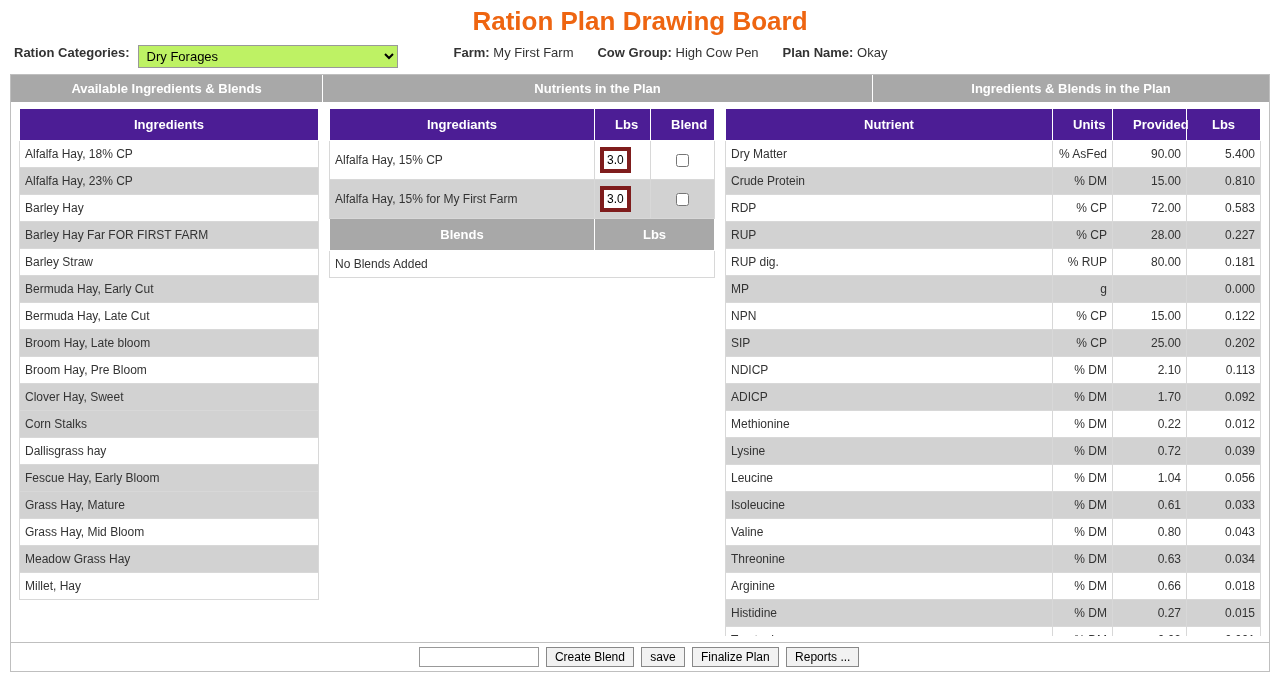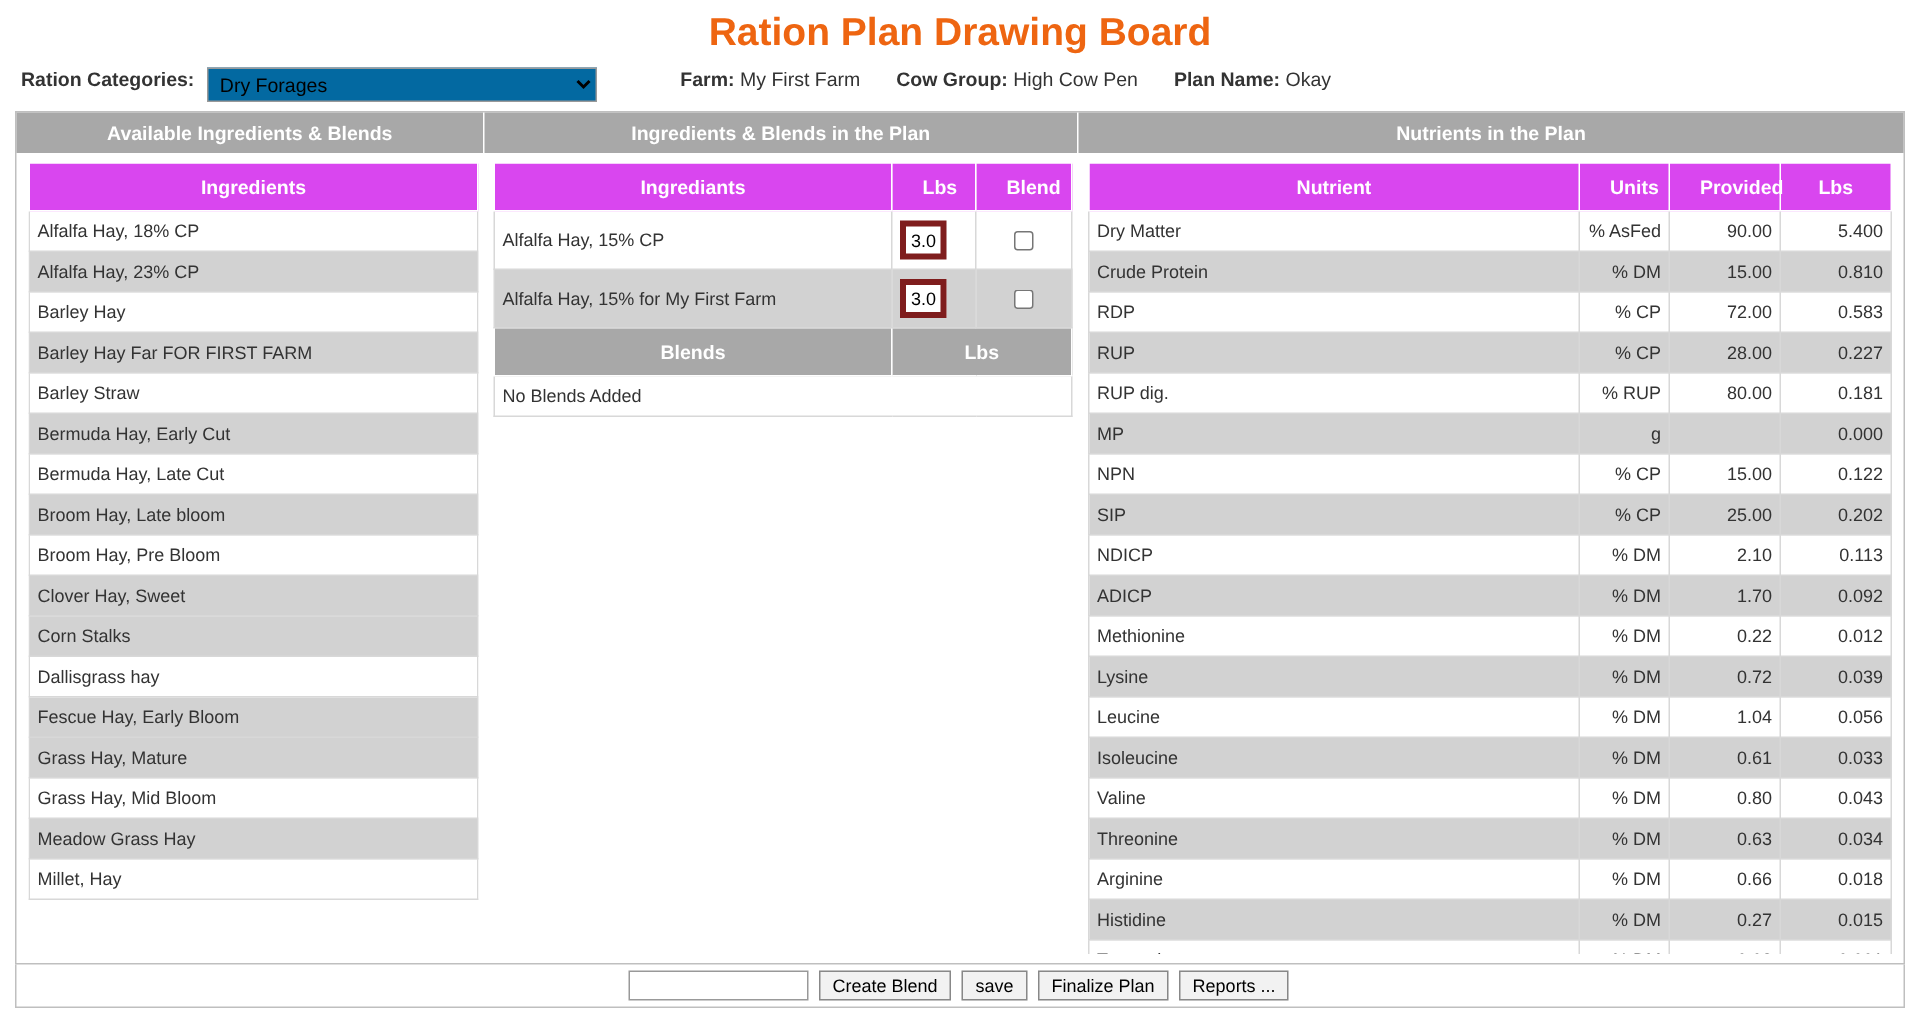--- a/index.html
+++ b/index.html
@@ -1,40 +1,40 @@
 <!DOCTYPE html>
 <html><head>
   <meta charset="utf-8">
   <style>
     * { box-sizing: border-box; margin: 0; padding: 0; }
     body { font-family: Arial, sans-serif; font-size: 12px; background: #fff; color: #333; }
     .container { width: 1260px; margin: 0 auto; }
     h1 { text-align: center; color: #ee6511; font-size: 26px; font-weight: bold; margin: 6px 0 8px; }
     .top-bar { display: flex; align-items: flex-start; gap: 8px; padding: 0 4px 6px; font-size: 13px; }
     .top-bar .label { font-weight: bold; }
-    .top-bar select { font-size: 13px; padding: 2px 4px; width: 260px; border: 1px solid #999; background: #0369a1; }
+    .top-bar select { font-size: 13px; padding: 2px 4px; width: 260px; border: 1px solid #999; background: #bef264; }
     .top-bar .meta { margin-left: 48px; display: flex; gap: 24px; font-size: 13px; }
     .top-bar .meta span b { font-weight: bold; }
     .main-frame { border: 1px solid #bfbfbf; padding: 0; }
     .panel-headers { display: flex; background: #a8a8a8; color: #fff; font-weight: bold; font-size: 13px; }
     .ph { text-align: center; padding: 6px 0; border-right: 1px solid #fff; }
     .ph:last-child { border-right: none; }
     .ph1 { width: 312px; }
     .ph2 { width: 396px; }
     .ph3 { flex: 1; }
     .panels { display: flex; height: 540px; padding: 6px 8px; gap: 10px; }
     .panel1 { width: 300px; display: flex; flex-direction: column; }
     .panel2 { width: 386px; display: flex; flex-direction: column; }
     .panel3 { flex: 1; display: flex; flex-direction: column; }
     .scroll-wrap { flex: 1; overflow-y: scroll; border: 0; }
     .scroll-wrap::-webkit-scrollbar { width: 16px; }
     .scroll-wrap::-webkit-scrollbar-track { background: #e8e8e8; border: 1px solid #d0d0d0; }
     .scroll-wrap::-webkit-scrollbar-thumb { background: #c6c6c6; border: 1px solid #a0a0a0; }
     .tbl { width: 100%; border-collapse: collapse; table-layout: fixed; }
-    .tbl th { background: #d946ef; color: #fff; font-weight: bold; font-size: 13px; text-align: center; padding: 8px 20px; border: 1px solid #fff; }
+    .tbl th { background: #4c1d95; color: #fff; font-weight: bold; font-size: 13px; text-align: center; padding: 8px 20px; border: 1px solid #fff; }
     .tbl td { padding: 6px 5px; border: 1px solid #d8d8d8; font-size: 12px; background: #fff; vertical-align: middle; }
     .tbl tr.alt td { background: #d2d2d2; }
     .tbl td.num { text-align: right; }
     .lbs-input { width: 31px; font-size: 12px; padding: 2px 3px; border: 4px solid #7f1d1d; }
     .chk { display: block; margin: 0 auto; }
     .subhdr th { background: #a8a8a8; color: #fff; text-align: center; padding: 8px 4px; font-style: normal; }
     .blends-none td { font-style: normal; }
     .bottom-bar { border: 1px solid #bfbfbf; border-top: none; padding: 4px; text-align: center; }
     .bottom-bar input[type="text"] { width: 120px; padding: 2px 4px; border: 1px solid #999; font-size: 12px; margin-right: 2px; }
     .bottom-bar button { font-size: 12px; padding: 2px 8px; border: 1px solid #888; background: #f2f2f2; cursor: pointer; margin: 0 2px; }
@@ -62,22 +62,22 @@
     <div class="meta">
       <span><b>Farm:</b> <span>My First Farm</span></span>
       <span><b>Cow Group:</b> <span>High Cow Pen</span></span>
       <span><b>Plan Name:</b> <span>Okay</span></span>
     </div>
   </div>
 
   <div class="main-frame">
     <div class="panel-headers">
       <div class="ph ph1">Available Ingredients &amp; Blends</div>
+      <div class="ph ph3">Nutrients in the Plan</div>
       <div class="ph ph2">Ingredients &amp; Blends in the Plan</div>
-      <div class="ph ph3">Nutrients in the Plan</div>
     </div>
 
     <div class="panels">
 
       <div class="panel1">
         <div class="scroll-wrap">
           <table class="tbl">
             <thead>
               <tr>
                   <th>Ingredients</th>

